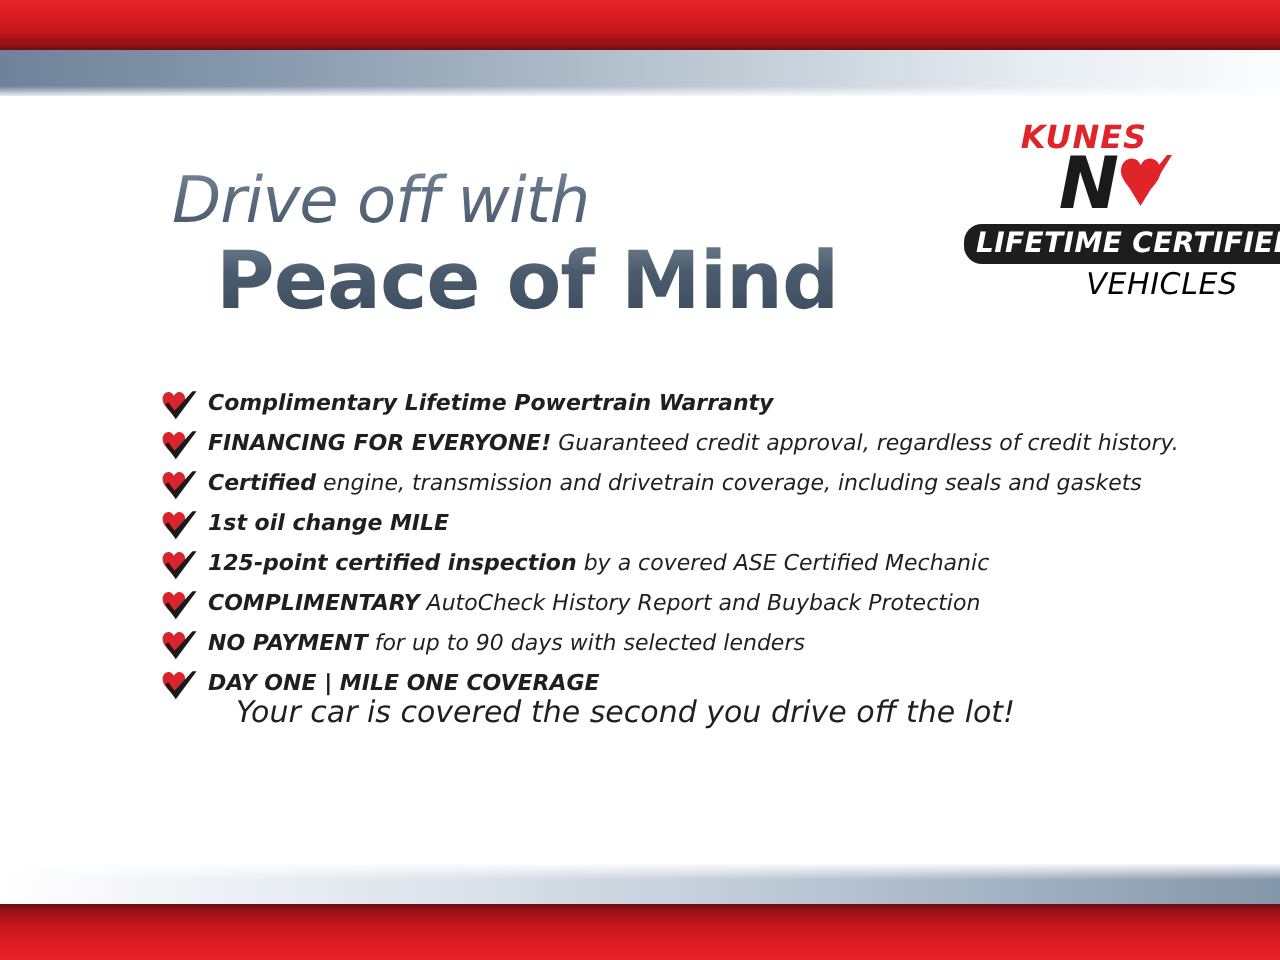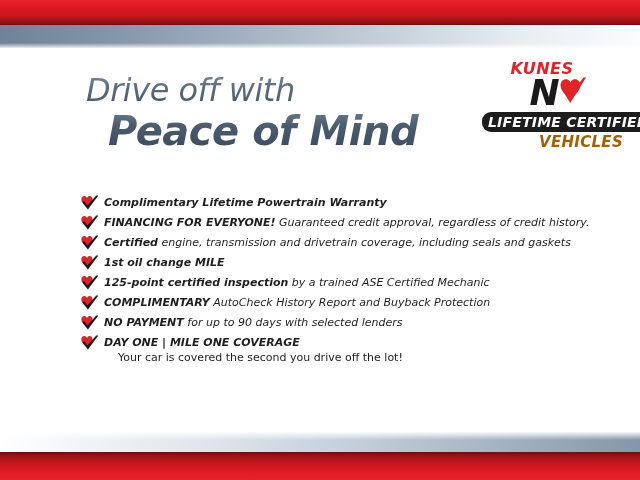--- a/index.html
+++ b/index.html
@@ -58,40 +58,39 @@
     position: absolute;
     left: 0; bottom: 0;
     width: 640px; height: 28px;
     background: linear-gradient(to bottom, #6d0c0f 0%, #9d1318 14%, #c5171d 40%, #e01c24 74%, #e8232a 100%);
   }
 
   
   .headline {
     position: absolute;
     left: 86px;
-    top: 72px;
+    top: 82px;
     width: 380px;
   }
   .headline-line1 {
     font-family: "DejaVu Sans", sans-serif;
     font-style: italic;
     font-weight: normal;
     font-size: 32px;
     letter-spacing: -0.5px;
     line-height: 36px;
     color: #5c6e80;
     background: linear-gradient(to bottom, #7b8c9d 0%, #5a6c7e 45%, #46566a 100%);
     -webkit-background-clip: text;
     background-clip: text;
     -webkit-text-fill-color: transparent;
     white-space: nowrap;
   }
   .headline-line2 {
     font-family: "DejaVu Sans", sans-serif;
-    font-style: italic;
     font-weight: bold;
     font-size: 40px;
     letter-spacing: -0.5px;
     line-height: 46px;
     margin-top: 0px;
     margin-left: 22px;
     color: #465669;
     background: linear-gradient(to bottom, #70818f 0%, #4a5b6e 40%, #3a4a5d 100%);
     -webkit-background-clip: text;
     background-clip: text;
@@ -155,24 +154,24 @@
     font-weight: bold;
     font-size: 14px;
     letter-spacing: 0.2px;
     color: #ffffff;
     line-height: 14px;
     white-space: nowrap;
   }
   .logo-vehicles {
     font-family: "DejaVu Sans", sans-serif;
     font-style: italic;
-    font-weight: bold;
+    font-weight: normal;
     font-size: 15px;
     letter-spacing: 0.3px;
-    color: #a16207;
+    color: #000000;
     margin-top: 3px;
     margin-left: 48px;
     line-height: 15px;
   }
 
   
   .bullets {
     position: absolute;
     left: 80px;
     top: 192px;
@@ -200,22 +199,23 @@
     line-height: 20px;
     color: #1f1f1f;
     white-space: nowrap;
   }
   .bullet-text b {
     font-weight: bold;
   }
   .bullet-sub {
     display: block;
     font-family: "DejaVu Sans", sans-serif;
+    font-style: italic;
     font-weight: normal;
-    font-size: 11px;
+    font-size: 15px;
     line-height: 15px;
     color: #1f1f1f;
     margin-left: 14px;
     margin-top: -3px;
     white-space: nowrap;
   }
 </style>
 </head>
 <body>
 
@@ -287,21 +287,21 @@
       <span class="bullet-text"><b>1st oil change MILE</b><span></span></span>
     </div>
 
     <div class="bullet-row">
       <span class="bullet-icon">
         <svg width="19" height="16" viewBox="0 0 19 16">
           <path d="M1.3 4.6 C1.3 1.9 3.4 0.4 5.3 1.2 C6.1 1.6 6.7 2.3 7.0 3.0 C7.3 2.3 7.8 1.6 8.6 1.2 C10.5 0.4 12.6 1.9 12.6 4.6 C12.6 7.9 8.4 11.0 7.0 12.6 C5.5 11.0 1.3 7.9 1.3 4.6 Z" fill="#d8242c"></path>
           <path d="M2.6 7.4 L4.0 6.0 L7.3 10.4 L16.3 0.6 L18.3 0.6 L7.9 14.6 Z" fill="#1a1a1a"></path>
         </svg>
       </span>
-      <span class="bullet-text"><b>125-point certified inspection</b><span> by a trained ASE Certified Mechanic</span></span>
+      <span class="bullet-text"><b>125-point certified inspection</b><span> by a covered ASE Certified Mechanic</span></span>
     </div>
 
     <div class="bullet-row">
       <span class="bullet-icon">
         <svg width="19" height="16" viewBox="0 0 19 16">
           <path d="M1.3 4.6 C1.3 1.9 3.4 0.4 5.3 1.2 C6.1 1.6 6.7 2.3 7.0 3.0 C7.3 2.3 7.8 1.6 8.6 1.2 C10.5 0.4 12.6 1.9 12.6 4.6 C12.6 7.9 8.4 11.0 7.0 12.6 C5.5 11.0 1.3 7.9 1.3 4.6 Z" fill="#d8242c"></path>
           <path d="M2.6 7.4 L4.0 6.0 L7.3 10.4 L16.3 0.6 L18.3 0.6 L7.9 14.6 Z" fill="#1a1a1a"></path>
         </svg>
       </span>
       <span class="bullet-text"><b>COMPLIMENTARY</b><span> AutoCheck History Report and Buyback Protection</span></span>

